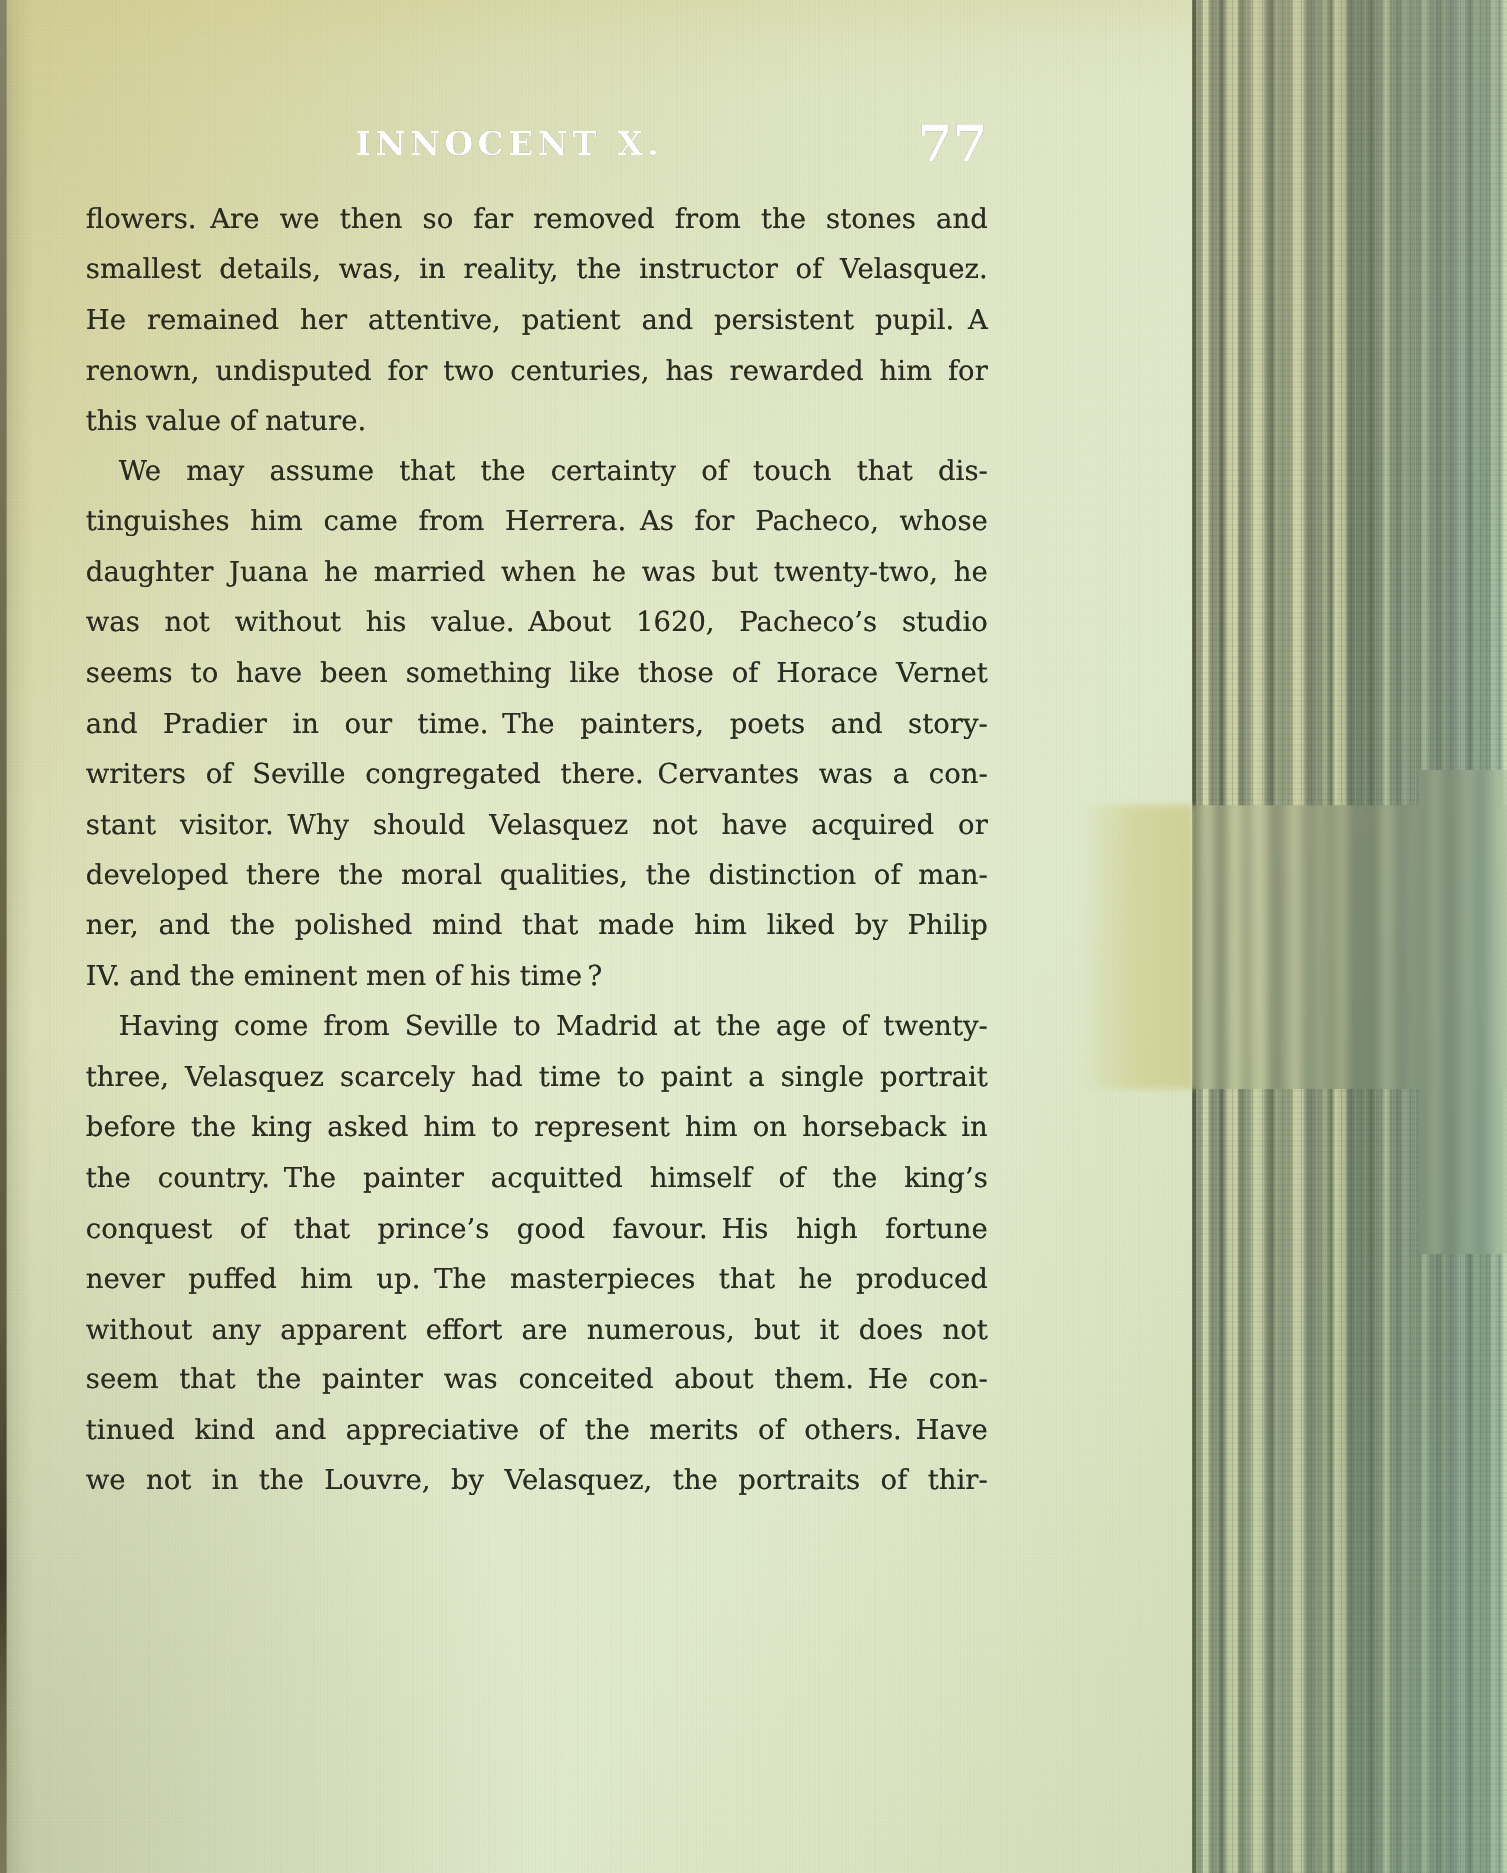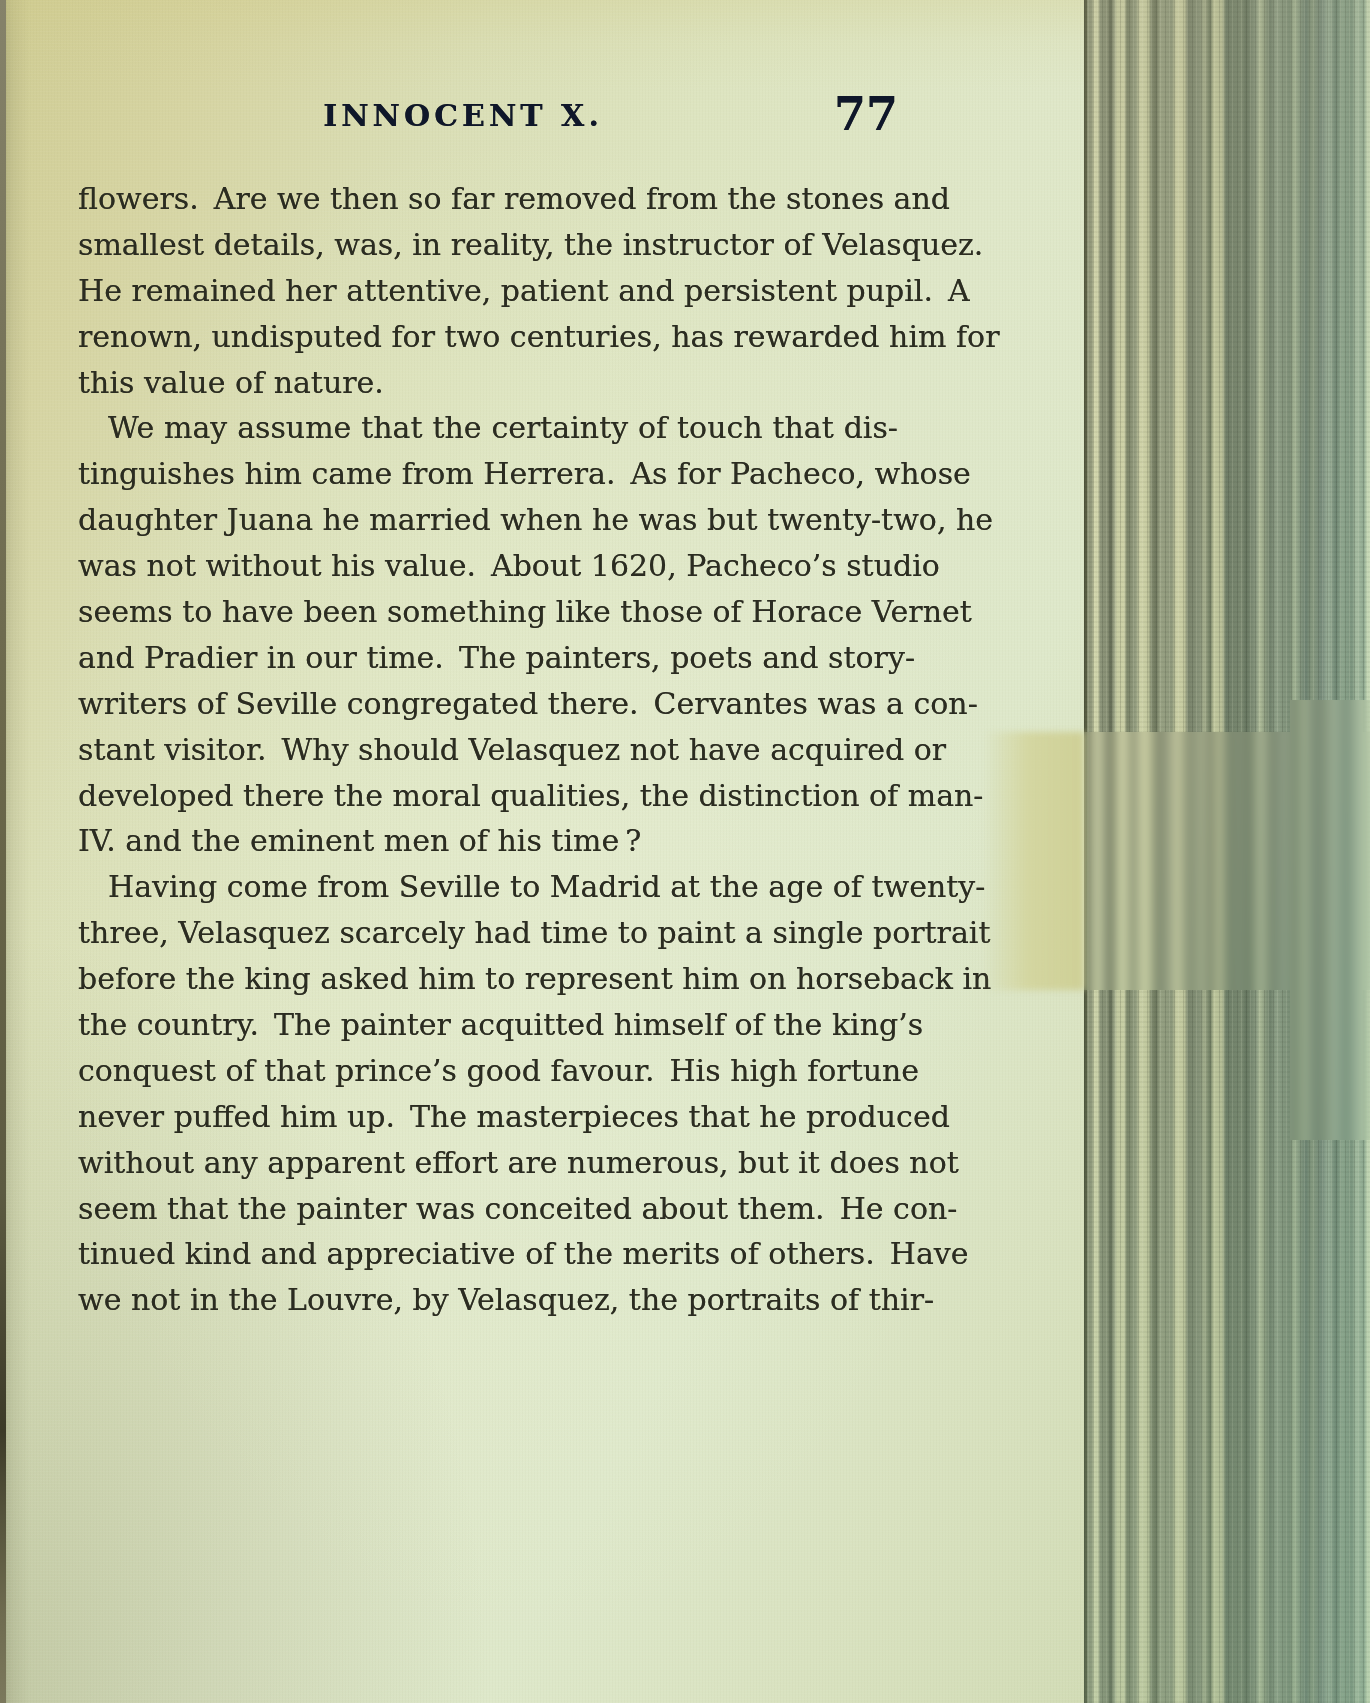--- a/index.html
+++ b/index.html
@@ -17,30 +17,30 @@
   }
   .page::after{content:"";position:absolute;inset:0;pointer-events:none;
     background:
       repeating-linear-gradient(0deg, rgba(255,255,255,0.035) 0 1px, transparent 1px 3px),
       repeating-linear-gradient(90deg, rgba(120,118,75,0.030) 0 1px, transparent 1px 3px);}
 
   .gutter-edge{position:absolute;left:0;top:0;width:6px;height:1703px;
     background:linear-gradient(180deg,#85826a 0%,#77745a 20%,#6a674a 45%,#5c5a41 70%,#3c3a28 84%,#55533b 89%,#6f6c50 95%,#7b785c 100%);}
 
   
-  .header{position:absolute;left:78px;top:96px;width:820px;height:44px;color:#0f172a;}
+  .header{position:absolute;left:78px;top:112px;width:820px;height:44px;color:#ffffff;}
   .running-title{position:absolute;left:50%;top:0;transform:translateX(-50%) translateX(-25px);
     font-size:30px;font-weight:bold;letter-spacing:4px;line-height:40px;
     text-shadow:0 0 0.6px rgba(35,36,27,0.75);}
   .page-number{position:absolute;right:0;top:-2px;font-size:46px;font-weight:bold;line-height:40px;
     text-shadow:0 0 0.6px rgba(35,36,27,0.75);}
 
   
   .text-block{position:absolute;left:78px;top:176px;width:820px;color:#2b2c21;}
-  .line{height:45.9px;line-height:45.9px;font-size:30px;
+  .line{height:45.9px;line-height:45.9px;font-size:25px;
     text-align:justify;text-align-last:justify;white-space:nowrap;
     text-shadow:0 0 0.6px rgba(43,44,33,0.70);}
   .line.indent{text-indent:30px;}
   .line.nojust{text-align-last:left;}
 
   
   .edges{position:absolute;left:1084px;top:0;width:286px;height:1703px;
     background:linear-gradient(90deg,
       #55593f 0px,#55593f 3px,
       #8b9174 3px,#969c7e 8px,
@@ -114,20 +114,21 @@
       <div class="line nojust">this value of nature.</div>
       <div class="line indent">We may assume that the certainty of touch that dis-</div>
       <div class="line">tinguishes him came from Herrera. As for Pacheco, whose</div>
       <div class="line">daughter Juana he married when he was but twenty-two, he</div>
       <div class="line">was not without his value. About 1620, Pacheco’s studio</div>
       <div class="line">seems to have been something like those of Horace Vernet</div>
       <div class="line">and Pradier in our time. The painters, poets and story-</div>
       <div class="line">writers of Seville congregated there. Cervantes was a con-</div>
       <div class="line">stant visitor. Why should Velasquez not have acquired or</div>
       <div class="line">developed there the moral qualities, the distinction of man-</div>
+      <div class="line">ner, and the polished mind that made him liked by Philip</div>
       <div class="line nojust">IV. and the eminent men of his time ?</div>
       <div class="line indent">Having come from Seville to Madrid at the age of twenty-</div>
       <div class="line">three, Velasquez scarcely had time to paint a single portrait</div>
       <div class="line">before the king asked him to represent him on horseback in</div>
       <div class="line">the country. The painter acquitted himself of the king’s</div>
       <div class="line">conquest of that prince’s good favour. His high fortune</div>
       <div class="line">never puffed him up. The masterpieces that he produced</div>
       <div class="line">without any apparent effort are numerous, but it does not</div>
       <div class="line">seem that the painter was conceited about them. He con-</div>
       <div class="line">tinued kind and appreciative of the merits of others. Have</div>

